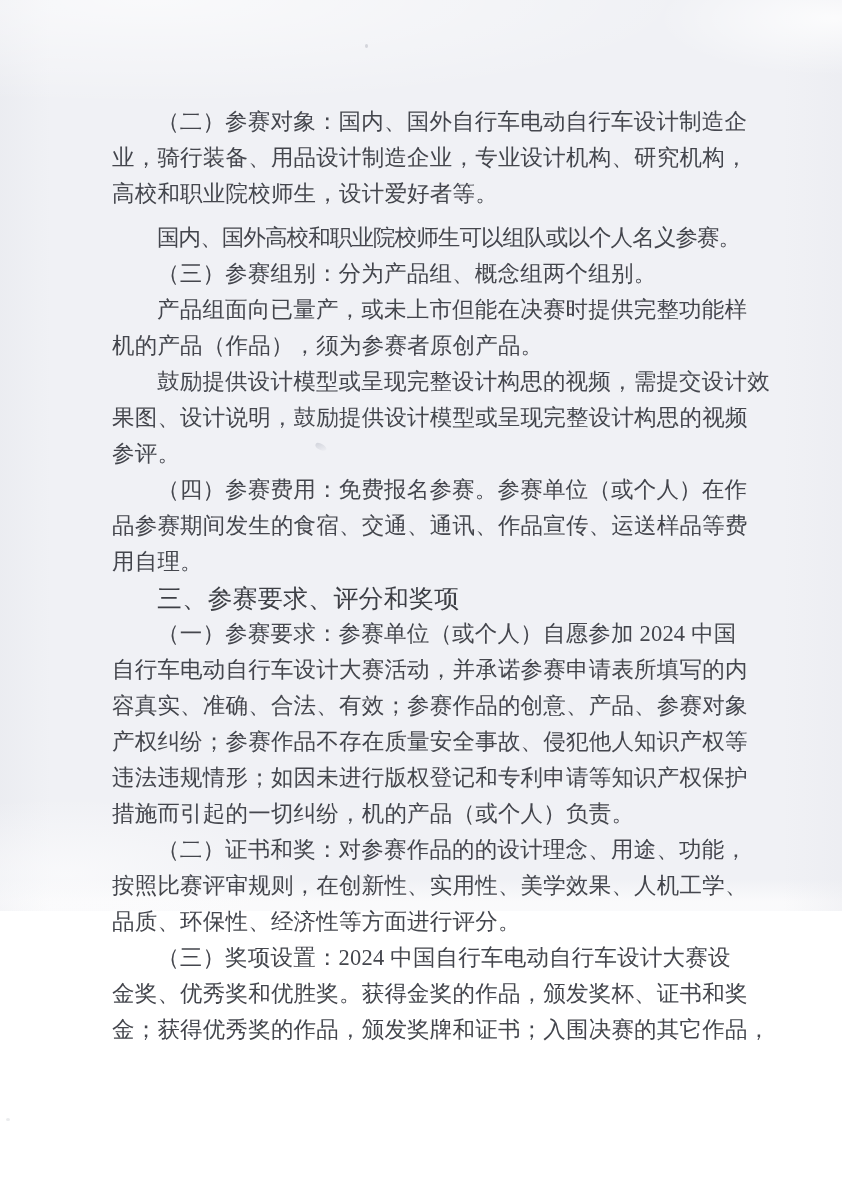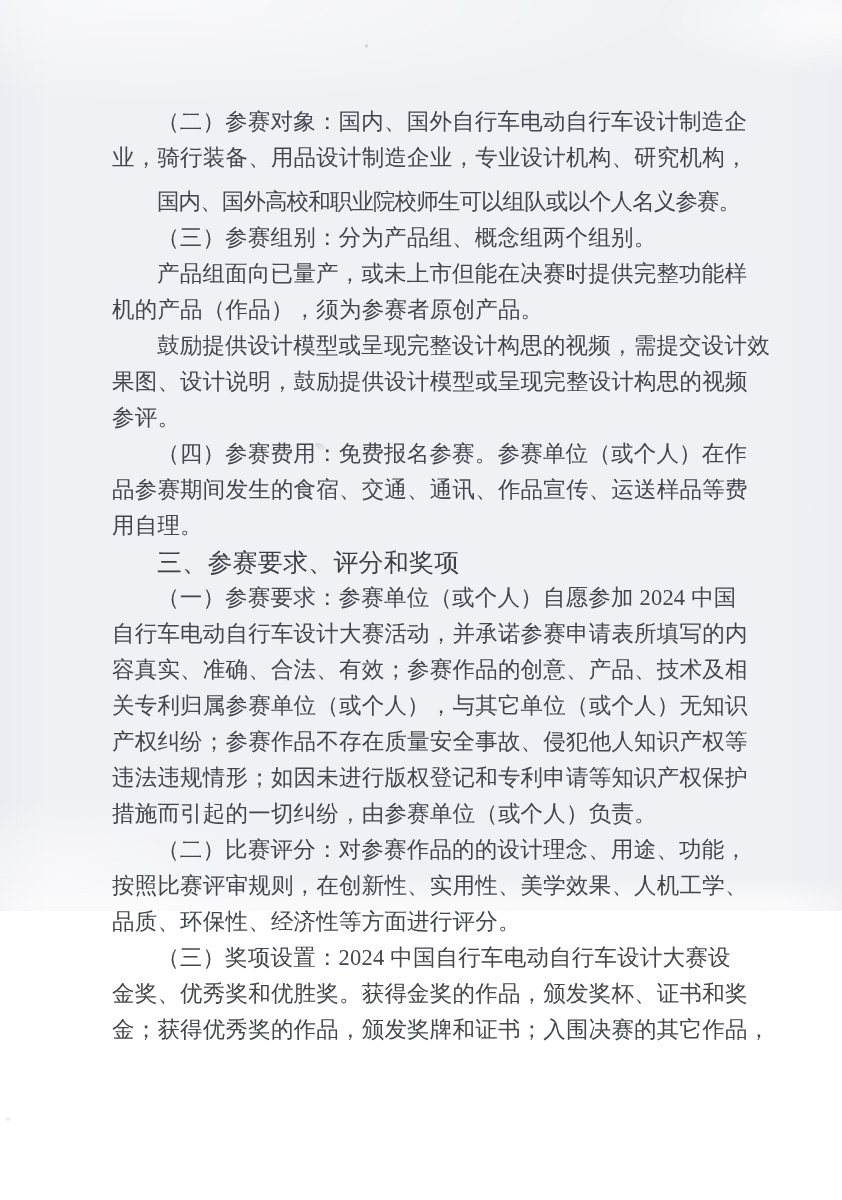--- a/index.html
+++ b/index.html
@@ -54,38 +54,38 @@
 
 <div class="paper">
 
   <div class="speck" style="left:365px;top:44px;width:3px;height:4px;"></div>
   <div class="smudge" style="left:315px;top:444px;width:12px;height:6px;"></div>
   <div class="speck" style="left:6px;top:1118px;width:4px;height:3px;opacity:.3;"></div>
 
   <div class="textblock">
     <div class="line ind">（二）参赛对象：国内、国外自行车电动自行车设计制造企</div>
     <div class="line">业，骑行装备、用品设计制造企业，专业设计机构、研究机构，</div>
+    <div class="line">高校和职业院校师生，设计爱好者等。</div>
     <div class="line ind tight">国内、国外高校和职业院校师生可以组队或以个人名义参赛。</div>
     <div class="line ind">（三）参赛组别：分为产品组、概念组两个组别。</div>
     <div class="line ind">产品组面向已量产，或未上市但能在决赛时提供完整功能样</div>
     <div class="line">机的产品（作品），须为参赛者原创产品。</div>
     <div class="line ind">鼓励提供设计模型或呈现完整设计构思的视频，需提交设计效</div>
     <div class="line">果图、设计说明，鼓励提供设计模型或呈现完整设计构思的视频</div>
     <div class="line">参评。</div>
     <div class="line ind">（四）参赛费用：免费报名参赛。参赛单位（或个人）在作</div>
     <div class="line">品参赛期间发生的食宿、交通、通讯、作品宣传、运送样品等费</div>
     <div class="line">用自理。</div>
     <div class="line ind heading">三、参赛要求、评分和奖项</div>
     <div class="line ind">（一）参赛要求：参赛单位（或个人）自愿参加 2024 中国</div>
     <div class="line">自行车电动自行车设计大赛活动，并承诺参赛申请表所填写的内</div>
-    <div class="line">容真实、准确、合法、有效；参赛作品的创意、产品、技术及相</div>
-    <div class="line">关专利归属参赛单位（或个人），与其它单位（或个人）无知识</div>
+    <div class="line">容真实、准确、合法、有效；参赛作品的创意、产品、参赛对象</div>
     <div class="line">产权纠纷；参赛作品不存在质量安全事故、侵犯他人知识产权等</div>
     <div class="line">违法违规情形；如因未进行版权登记和专利申请等知识产权保护</div>
-    <div class="line">措施而引起的一切纠纷，由参赛单位（或个人）负责。</div>
-    <div class="line ind">（二）比赛评分：对参赛作品的的设计理念、用途、功能，</div>
+    <div class="line">措施而引起的一切纠纷，机的产品（或个人）负责。</div>
+    <div class="line ind">（二）证书和奖：对参赛作品的的设计理念、用途、功能，</div>
     <div class="line">按照比赛评审规则，在创新性、实用性、美学效果、人机工学、</div>
     <div class="line">品质、环保性、经济性等方面进行评分。</div>
     <div class="line ind">（三）奖项设置：2024 中国自行车电动自行车设计大赛设</div>
     <div class="line">金奖、优秀奖和优胜奖。获得金奖的作品，颁发奖杯、证书和奖</div>
     <div class="line">金；获得优秀奖的作品，颁发奖牌和证书；入围决赛的其它作品，</div>
   </div>
 </div>
 
 </body></html>

